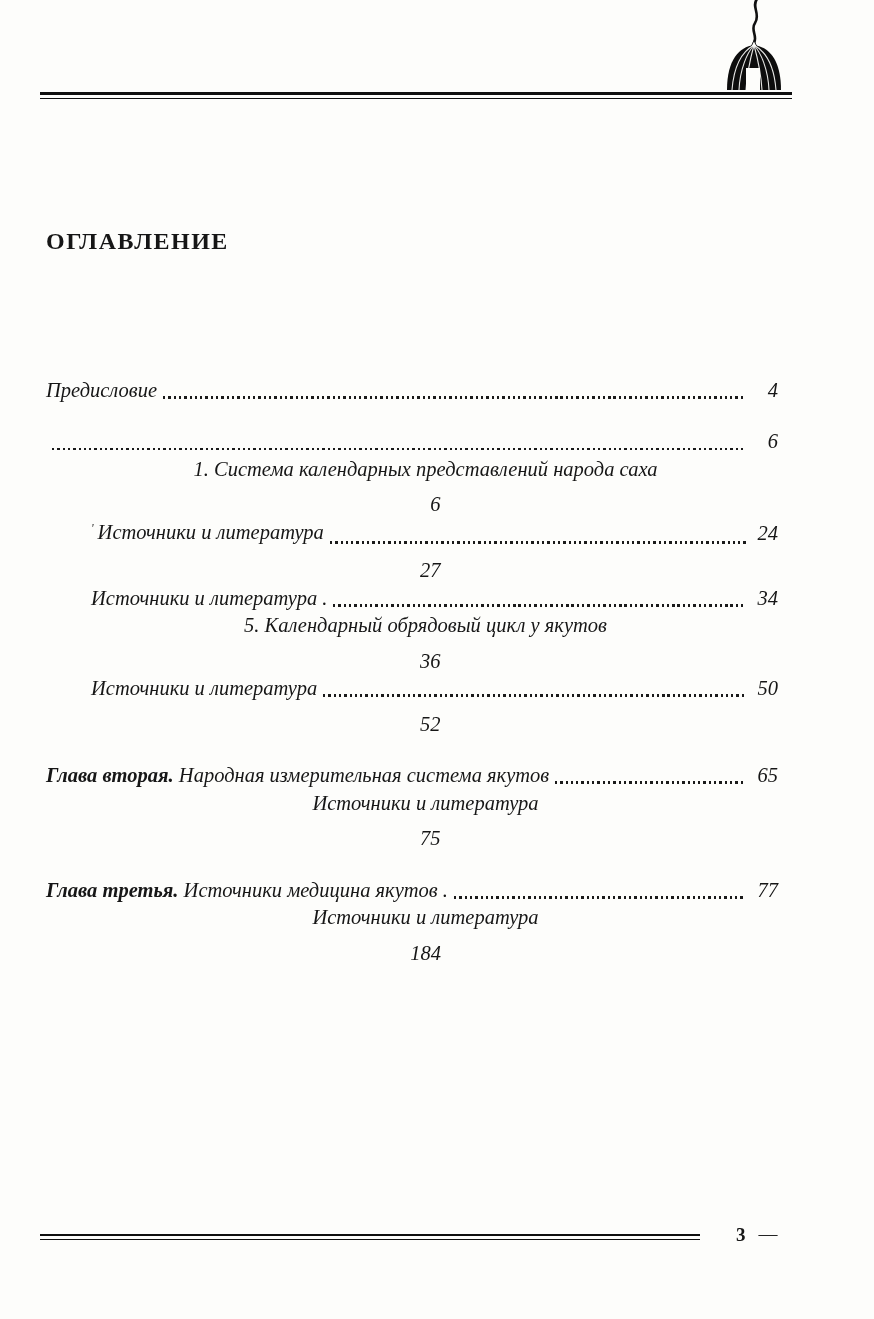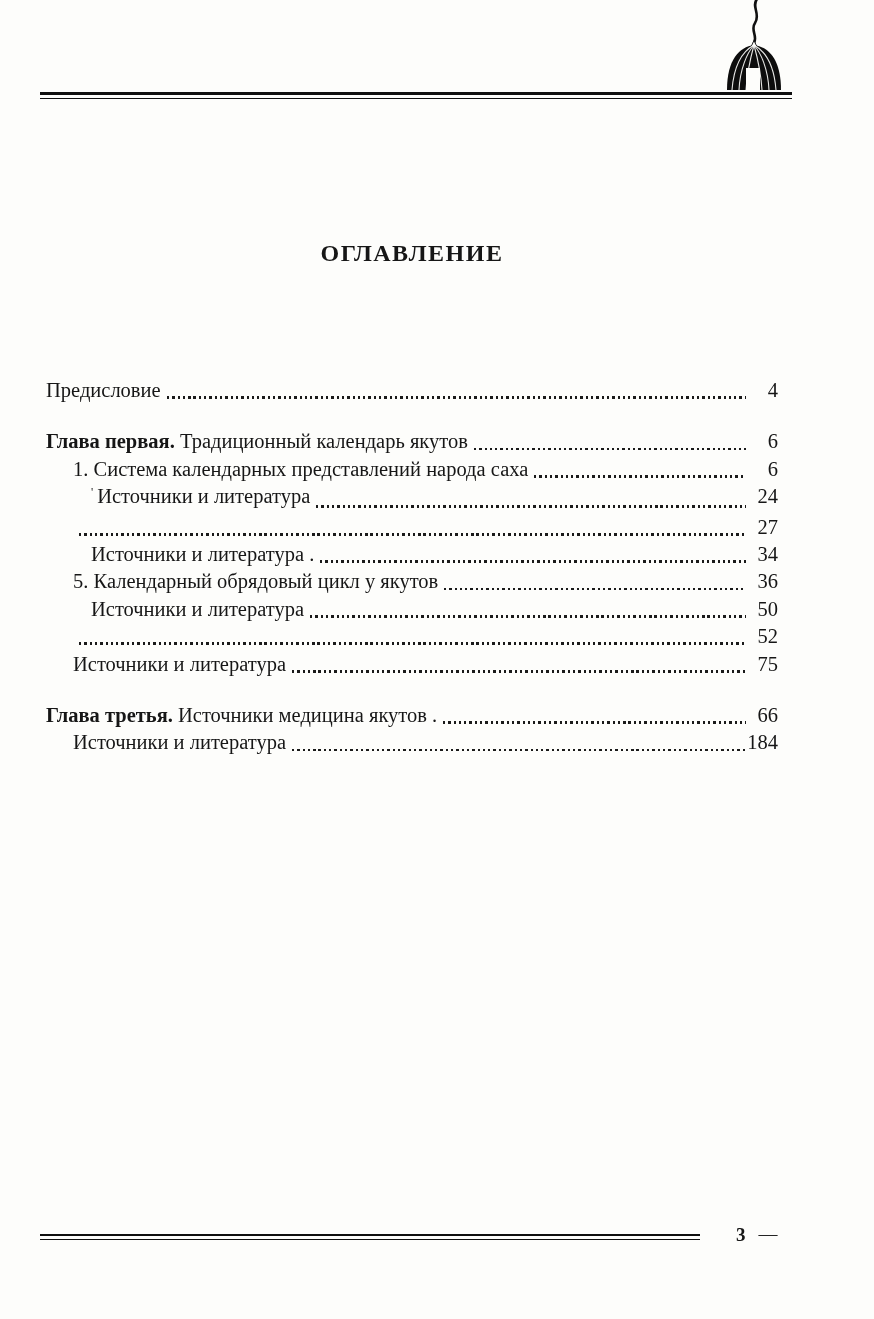--- a/index.html
+++ b/index.html
@@ -13,28 +13,28 @@
     overflow:hidden;
   }
   
   .top-rule{position:absolute;left:40px;top:92px;width:752px;}
   .top-rule .r-thick{height:3.4px;background:#0f0f0f;}
   .top-rule .r-thin{height:1.6px;background:#0f0f0f;margin-top:2.2px;}
   
   .hut{position:absolute;left:722px;top:-2px;width:64px;height:96px;}
   
   .title{
-    position:absolute;left:46px;top:200px;width:732px;
-    text-align:center;font-size:24px;font-weight:700;letter-spacing:1.5px;margin-top:40px;
+    position:absolute;left:46px;top:188px;width:732px;
+    text-align:left;font-size:24px;font-weight:700;letter-spacing:1.5px;margin-top:40px;
   }
   
   .toc{position:absolute;left:46px;top:377px;width:732px;font-size:20.5px;}
-  .toc-row{display:flex;align-items:flex-start;line-height:27.4px;}
+  .toc-row{display:flex;align-items:center;line-height:27.4px;font-style:italic;}
   .toc-row.space{margin-top:24px;}
-  .indent-1{padding-left:27px;}
+  .indent-1{padding-left:27px;flex-direction:column;}
   .indent-2{padding-left:45px;}
   .toc-label{white-space:pre;}
   .toc-bold{font-weight:700;}
   .toc-text{white-space:pre;}
   .toc-mark{font-size:12px;position:relative;top:-7px;margin-right:4px;color:#2a2a2a;}
   .leader{
     flex:1 1 auto;align-self:flex-end;
     height:2.7px;margin:0 2px 5.5px 6px;
     background-image:repeating-linear-gradient(90deg,#1a1a1a 0 2.3px,transparent 2.3px 5.3px);
   }
@@ -78,21 +78,20 @@
 
   <h1 class="title">ОГЛАВЛЕНИЕ</h1>
 
   <div class="toc" id="toc-list">
       <div class="toc-row indent-0">
         <span class="toc-label"><span class="toc-text">Предисловие</span></span>
         <span class="leader"></span>
         <span class="toc-page">4</span>
       </div>
       <div class="toc-row indent-0 space">
-        <span class="toc-label"><span class="toc-bold">Глава первая.</span><span class="toc-text"> Традиционный календарь якутов</span></span>
         <span class="leader"></span>
         <span class="toc-page">6</span>
       </div>
       <div class="toc-row indent-1">
         <span class="toc-label"><span class="toc-text">1. Система календарных представлений народа саха</span></span>
         <span class="leader"></span>
         <span class="toc-page">6</span>
       </div>
       <div class="toc-row indent-2">
         <span class="toc-label"><span class="toc-mark">'</span><span class="toc-text">Источники и литература</span></span>
@@ -115,29 +114,34 @@
       </div>
       <div class="toc-row indent-2">
         <span class="toc-label"><span class="toc-text">Источники и литература</span></span>
         <span class="leader"></span>
         <span class="toc-page">50</span>
       </div>
       <div class="toc-row indent-1">
         <span class="leader"></span>
         <span class="toc-page">52</span>
       </div>
+      <div class="toc-row indent-0 space">
+        <span class="toc-label"><span class="toc-bold">Глава вторая.</span><span class="toc-text"> Народная измерительная система якутов</span></span>
+        <span class="leader"></span>
+        <span class="toc-page">65</span>
+      </div>
       <div class="toc-row indent-1">
         <span class="toc-label"><span class="toc-text">Источники и литература</span></span>
         <span class="leader"></span>
         <span class="toc-page">75</span>
       </div>
       <div class="toc-row indent-0 space">
         <span class="toc-label"><span class="toc-bold">Глава третья.</span><span class="toc-text"> Источники медицина якутов .</span></span>
         <span class="leader"></span>
-        <span class="toc-page">66</span>
+        <span class="toc-page">77</span>
       </div>
       <div class="toc-row indent-1">
         <span class="toc-label"><span class="toc-text">Источники и литература</span></span>
         <span class="leader"></span>
         <span class="toc-page">184</span>
       </div>
     </div>
 
   <div class="bottom-rule">
     <div class="r-a"></div>

